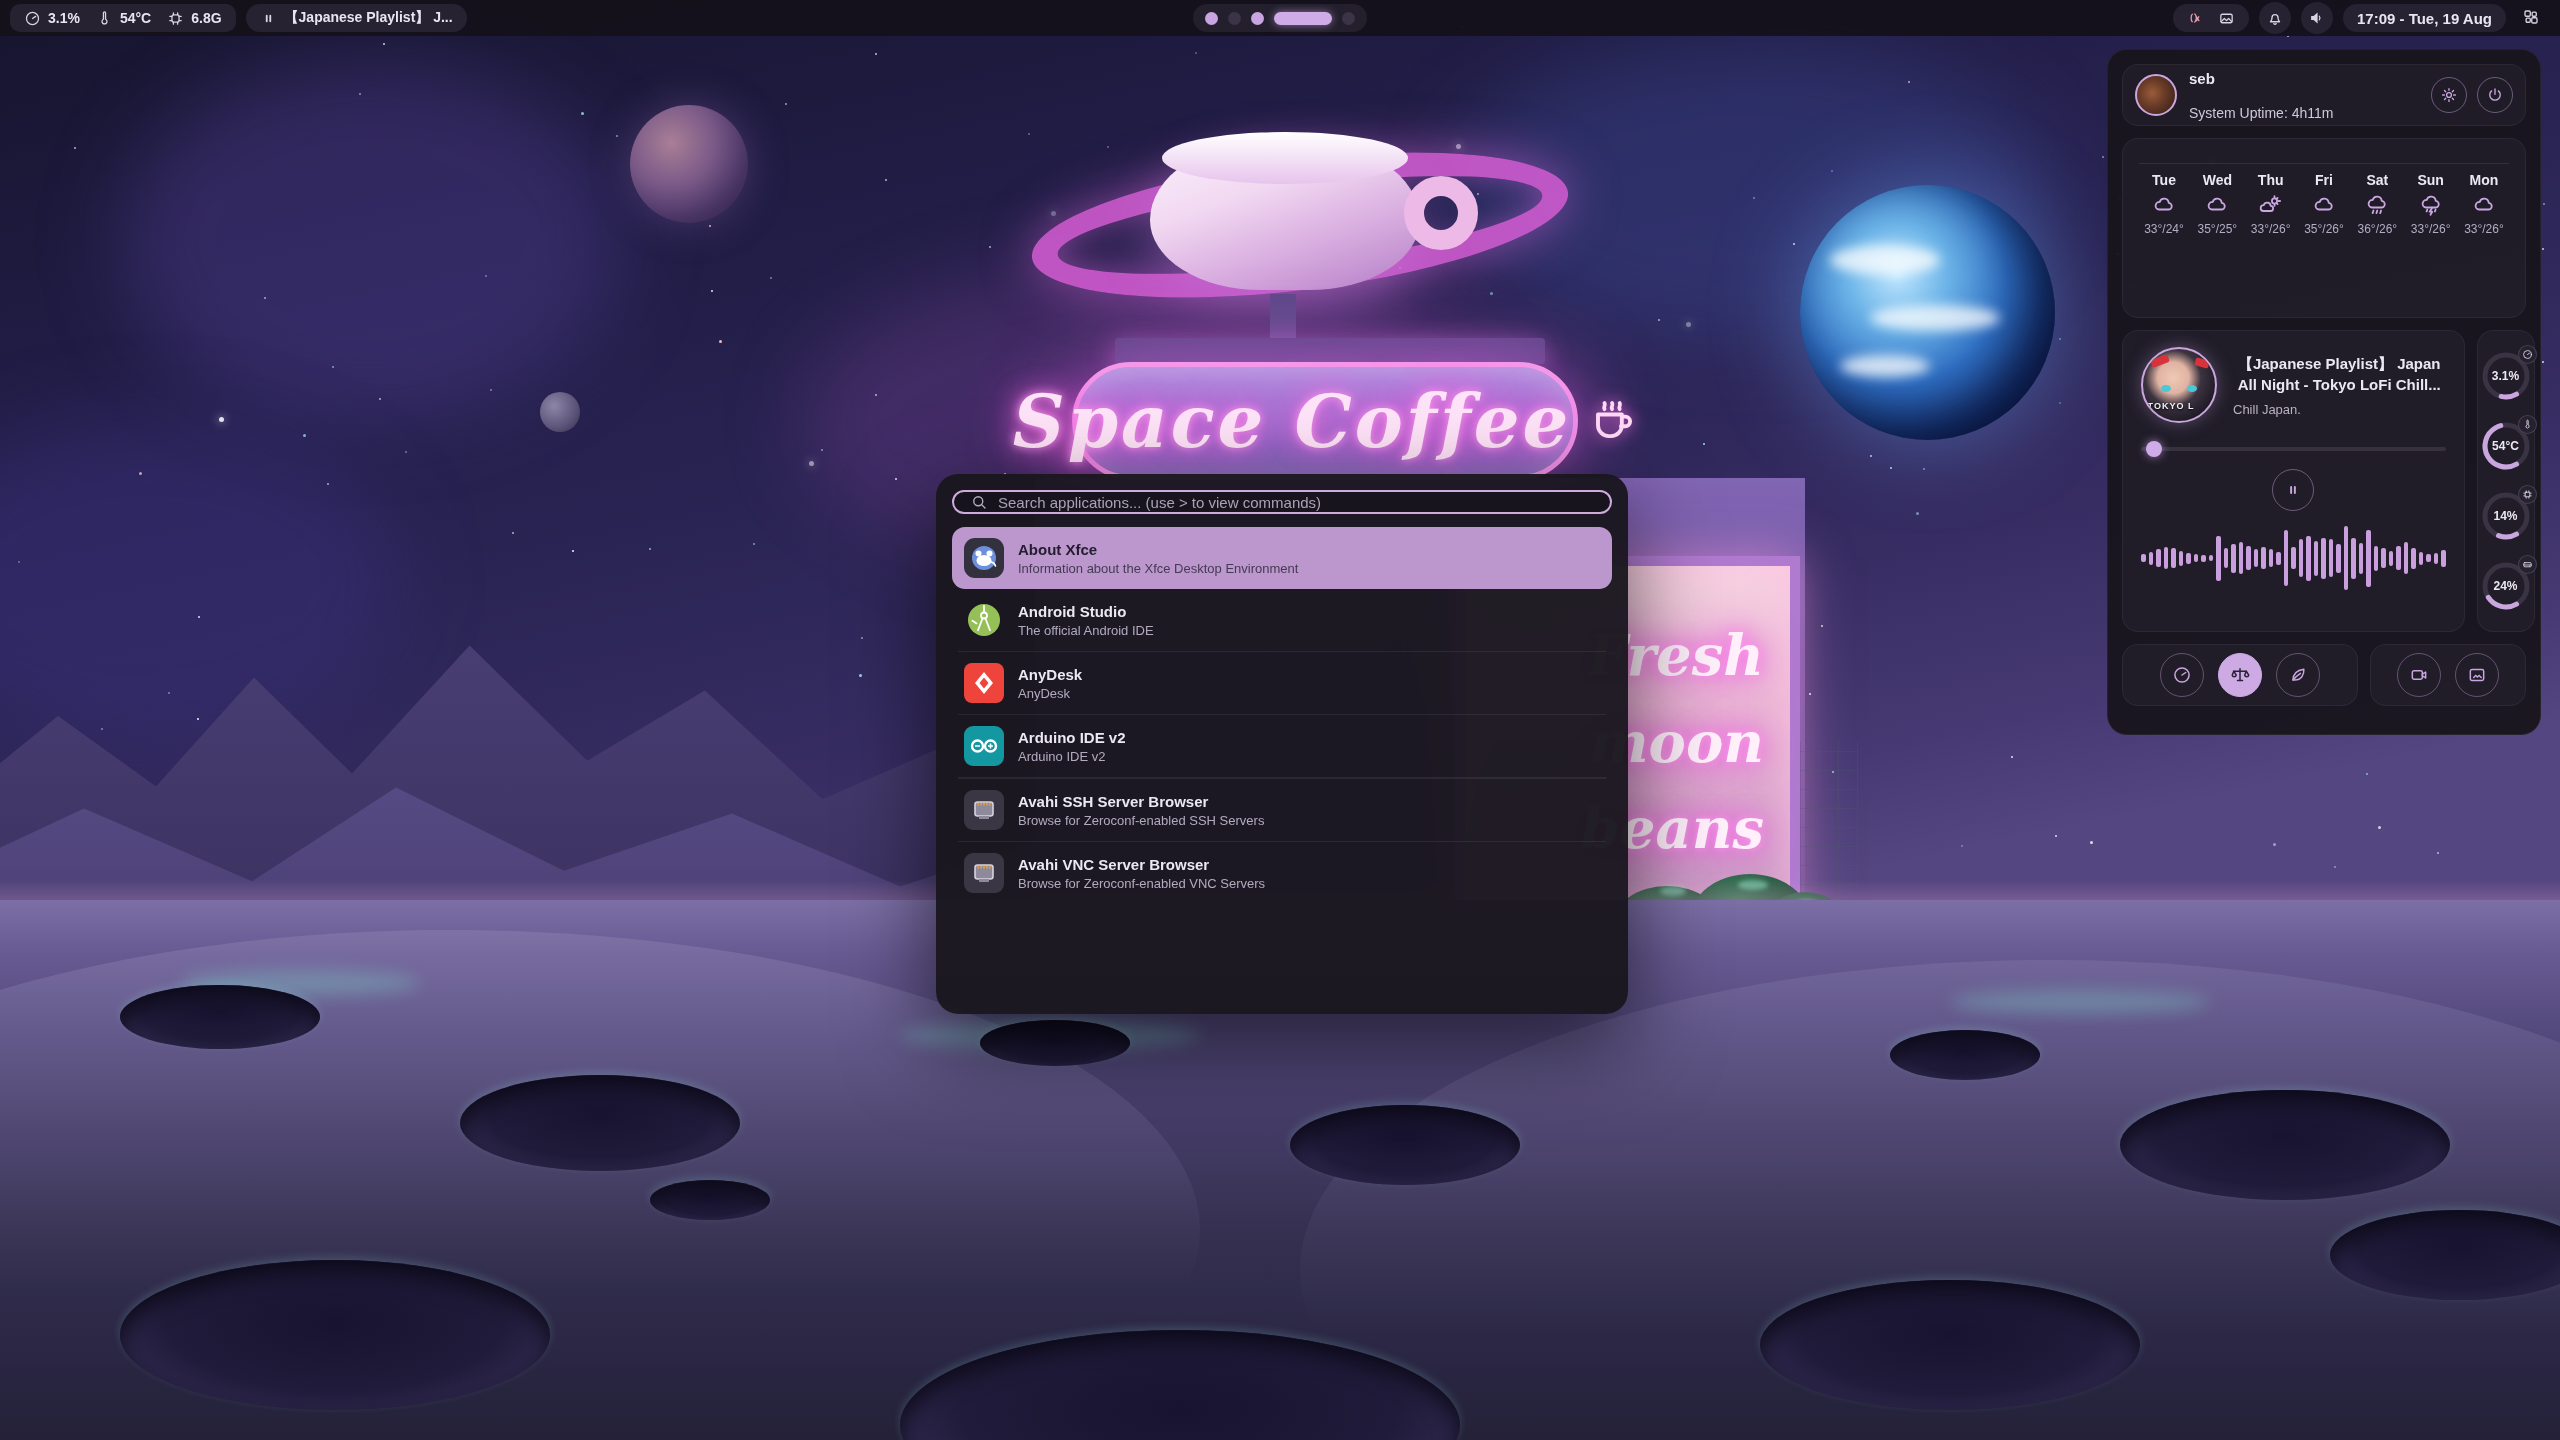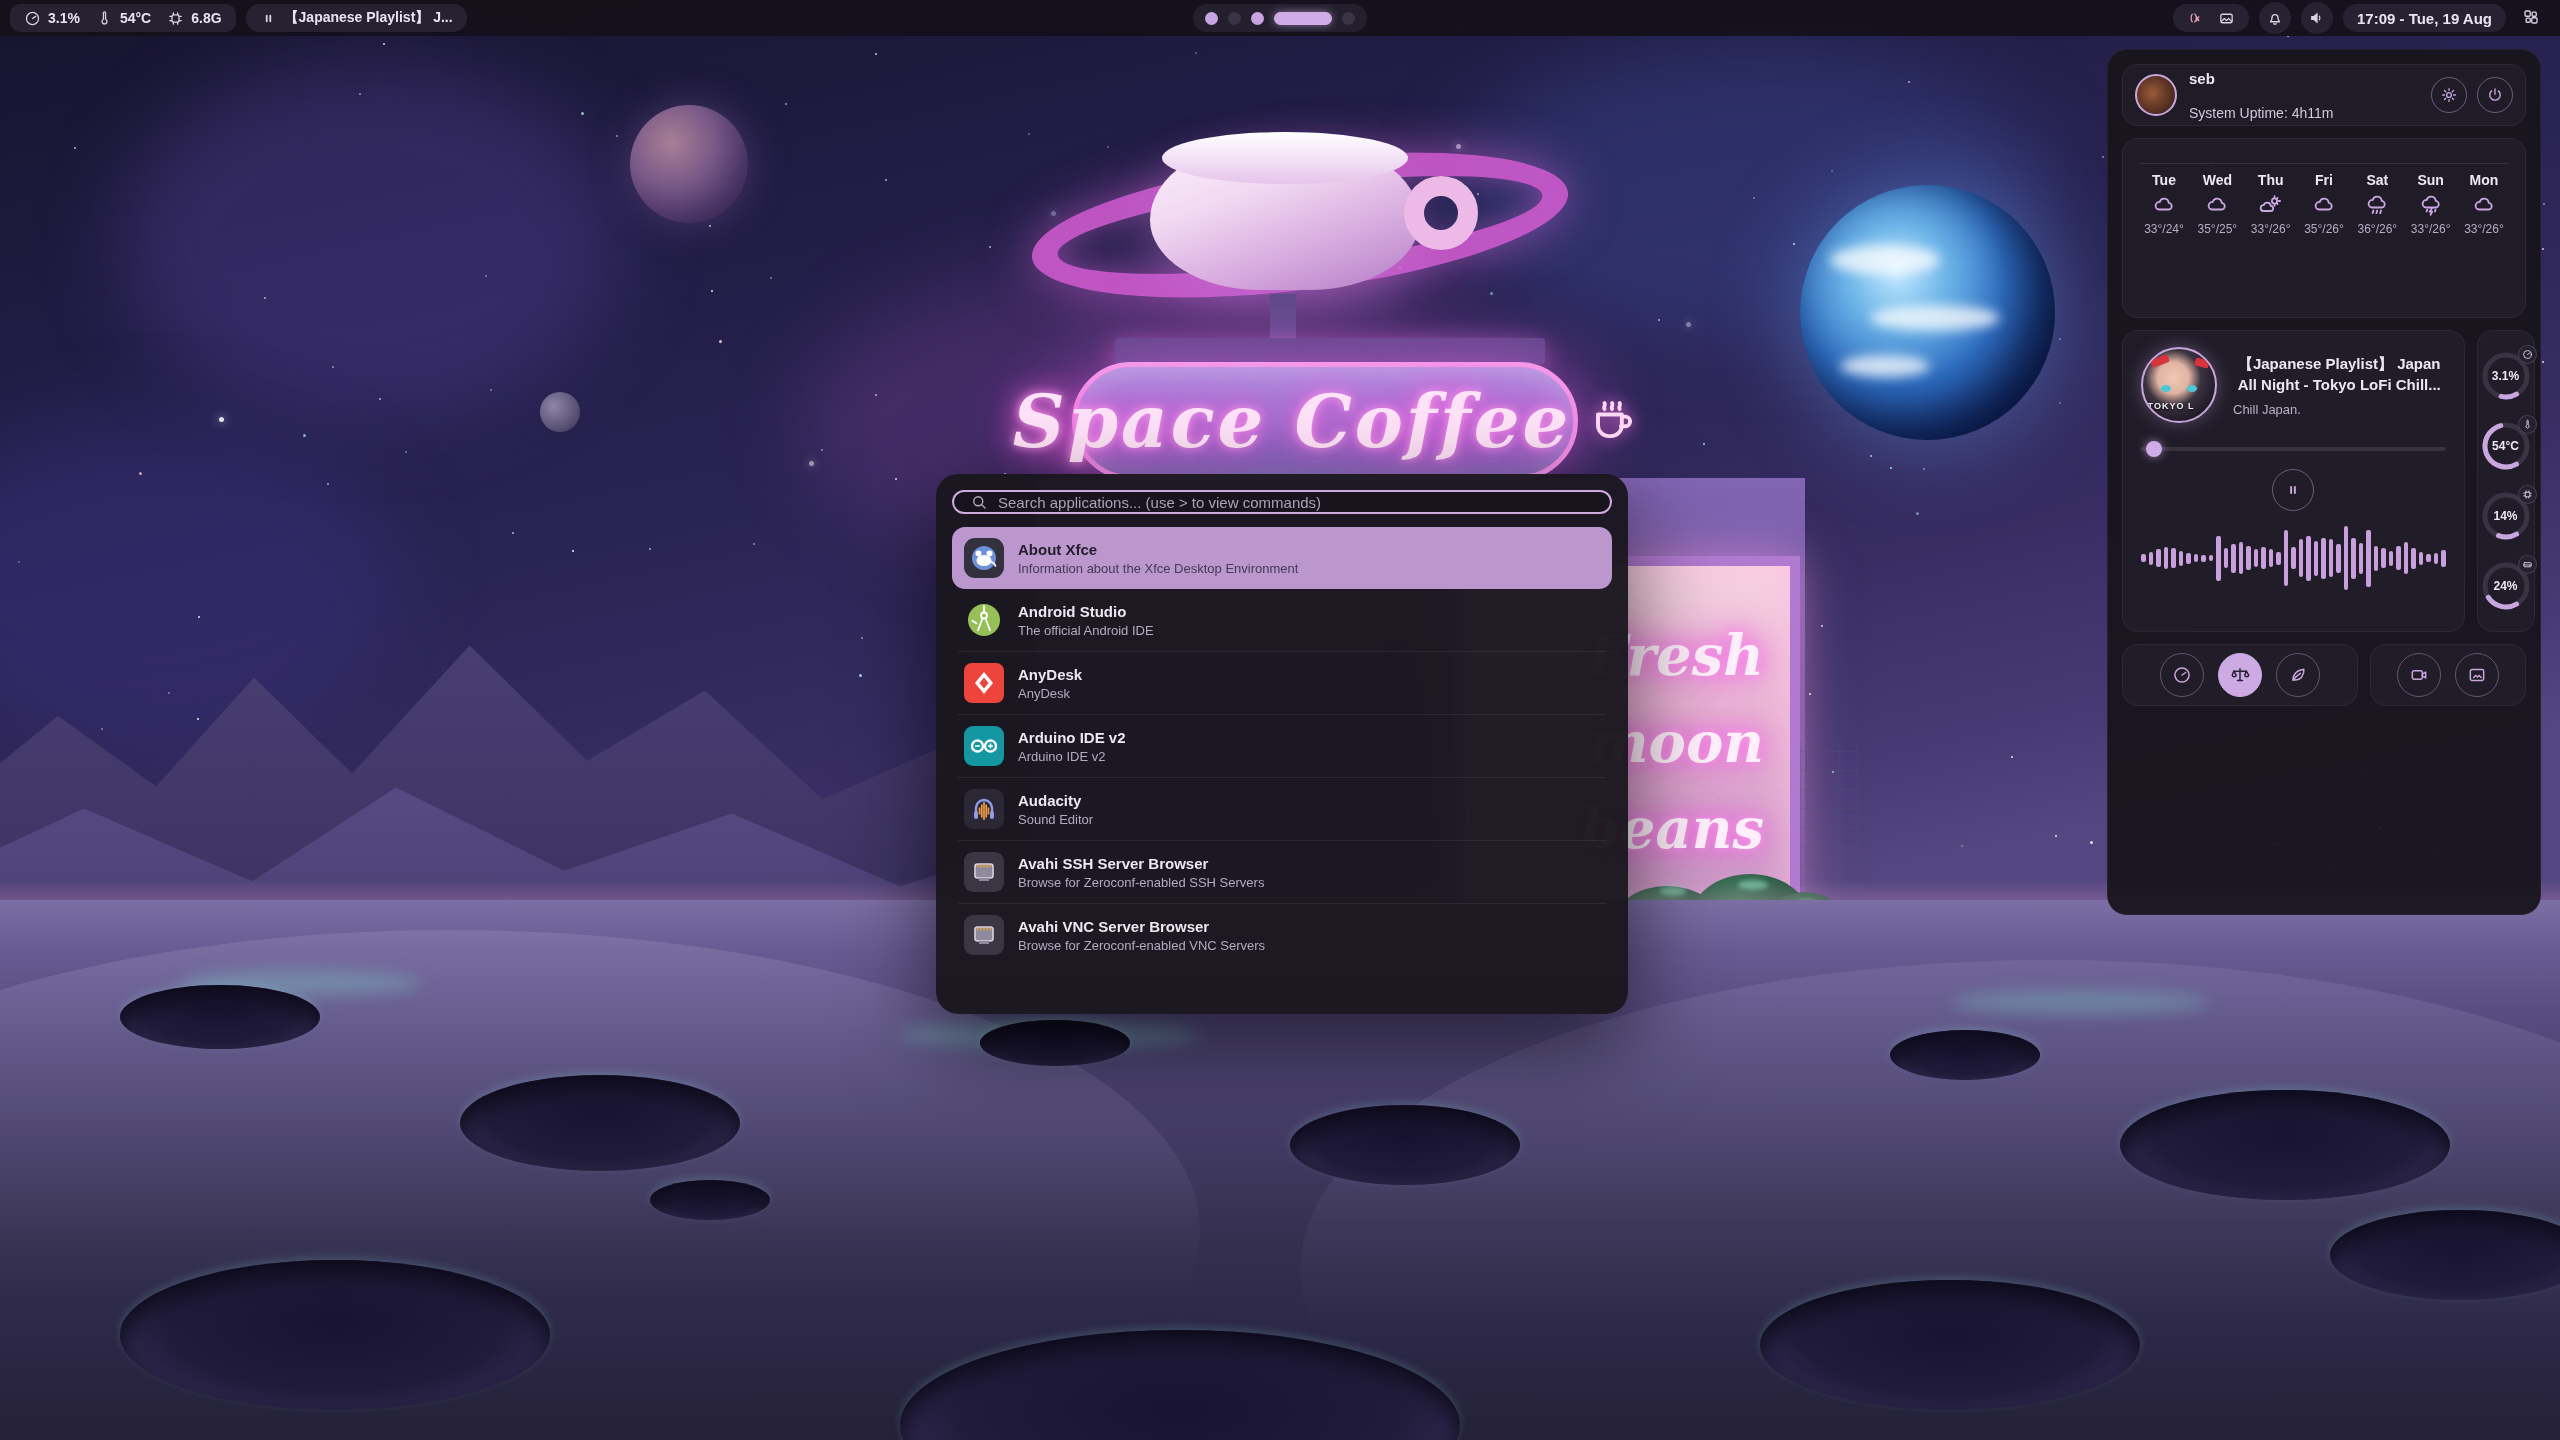--- a/index.html
+++ b/index.html
@@ -119,21 +119,21 @@
   .app-row.selected { background:#bb97ce; }
   .app-icon { width:40px; height:40px; flex:0 0 auto; }
   .app-icon svg { width:40px; height:40px; display:block; }
   .app-title { font-size:15px; font-weight:700; color:#ece8f2; }
   .app-desc { font-size:13px; color:#b2abc0; margin-top:3px; }
   .selected .app-title { color:#241d2e; }
   .selected .app-desc { color:#443a52; }
   .app-sep { height:1px; background:rgba(255,255,255,.07); margin:0 6px; }
 
   
-  #panel { position:absolute; left:2107px; top:49px; width:434px; height:866px;
+  #panel { position:absolute; left:2107px; top:49px; width:434px; height:686px;
     background:rgba(23,20,28,.94); border:1px solid rgba(255,255,255,.05); border-radius:20px;
     z-index:45; padding:14px; color:#ece8f2; display:flex; flex-direction:column; }
   .card { background:rgba(39,34,48,.55); border:1px solid rgba(255,255,255,.055); border-radius:16px; }
   #user-card { height:62px; display:flex; align-items:center; padding:0 12px; gap:12px; }
   #avatar { width:42px; height:42px; border-radius:50%; border:2px solid #c9a6dd;
     background:radial-gradient(circle at 40% 45%,#9a5c3a 0%,#6b3c28 40%,#2c1b16 100%); flex:0 0 auto; }
   #user-name { font-size:15px; font-weight:700; }
   #user-uptime { font-size:14px; color:#cfc9da; margin-top:18px; }
   .round-btn { width:36px; height:36px; border-radius:50%; border:1.5px solid rgba(201,166,221,.45);
     display:flex; align-items:center; justify-content:center; color:#c9a6dd; flex:0 0 auto; }
@@ -564,35 +564,20 @@
             <circle cx="26.5" cy="20" r="5.5" stroke="#fff" stroke-width="2.4" fill="none"></circle>
             <path d="M11 20h5M24 20h5M26.5 17.5v5" stroke="#fff" stroke-width="1.6"></path>
           </svg>
         </div>
         <div>
           <div class="app-title">Arduino IDE v2</div>
           <div class="app-desc">Arduino IDE v2</div>
         </div>
       </div>
       <div class="app-sep"></div>
-      <div class="app-row">
-        <div class="app-icon">
-          <svg viewBox="0 0 40 40">
-            <rect width="40" height="40" rx="9" fill="#2b2735"></rect>
-            <path d="M12 25v-6a8 8 0 0 1 16 0v6" stroke="#8d9ce8" stroke-width="2.4" fill="none"></path>
-            <rect x="10" y="22" width="4" height="8" rx="2" fill="#8d9ce8"></rect>
-            <rect x="26" y="22" width="4" height="8" rx="2" fill="#8d9ce8"></rect>
-            <path d="M16 20v7M18.2 17v13M20.4 14.5v18M22.6 17v13M24.8 20v7" stroke="#f59a3d" stroke-width="1.7" transform="translate(-0.4,-1.5)"></path>
-          </svg>
-        </div>
-        <div>
-          <div class="app-title">Audacity</div>
-          <div class="app-desc">Sound Editor</div>
-        </div>
-      </div>
       <div class="app-sep"></div>
       <div class="app-row">
         <div class="app-icon">
           <svg viewBox="0 0 40 40">
             <rect width="40" height="40" rx="9" fill="#3b3644"></rect>
             <rect x="11" y="12" width="18" height="14" rx="2.5" fill="#8f8a9b" stroke="#d6d2de" stroke-width="1.6"></rect>
             <path d="M14 12.8v2.6M17 12.8v2.6M20 12.8v2.6M23 12.8v2.6M26 12.8v2.6" stroke="#e8a33c" stroke-width="1.5"></path>
             <path d="M15 26v3h10v-3z" fill="#8f8a9b"></path>
           </svg>
         </div>

